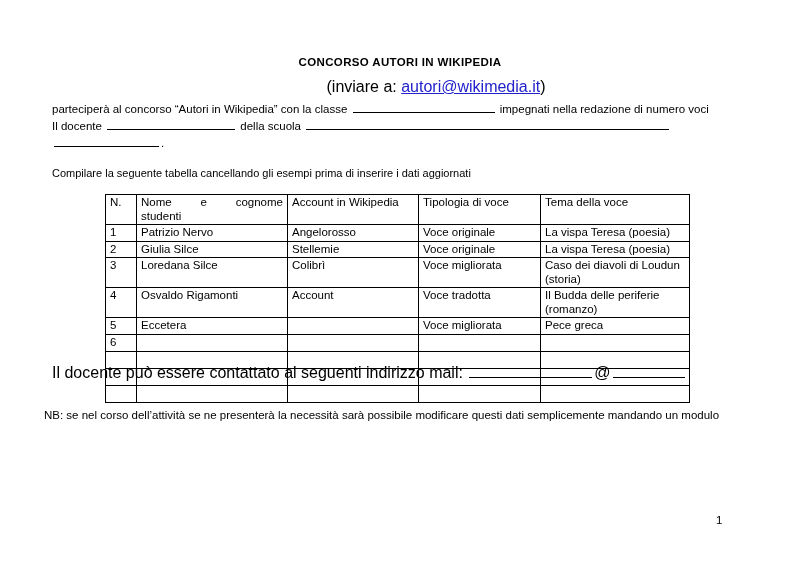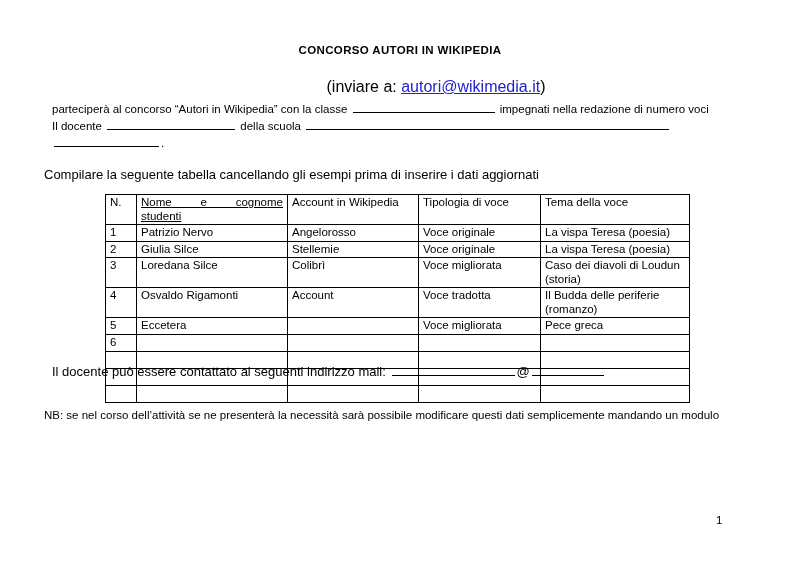--- a/index.html
+++ b/index.html
@@ -15,21 +15,21 @@
     color: #000000;
     overflow: hidden;
   }
   .page {
     position: absolute;
     inset: 0;
     background: #ffffff;
   }
   .doc-title {
     position: absolute;
-    top: 44px;
+    top: 56px;
     left: 0;
     width: 800px;
     text-align: center;
     font-size: 11.5px;
     font-weight: bold;
     letter-spacing: 0.35px;
   }
   .subtitle {
     position: absolute;
     top: 78px;
@@ -62,23 +62,23 @@
     height: 11px;
     margin: 0 2px;
   }
   .fill-a  { width: 128px; }
   .fill-b  { width: 363px; }
   .fill-c  { width: 142px; }
   .fill-d  { width: 105px; }
 
   .instruction {
     position: absolute;
-    left: 44px;
+    left: 52px;
     top: 167px;
-    font-size: 13px;
+    font-size: 11px;
   }
 
   table.form-table {
     position: absolute;
     left: 105px;
     top: 194px;
     width: 585px;
     border-collapse: collapse;
     font-size: 11.5px;
   }
@@ -86,42 +86,42 @@
   table.form-table th {
     border: 1px solid #000000;
     padding: 1px 4px;
     vertical-align: top;
     font-weight: normal;
     text-align: left;
     height: 13px;
     line-height: 13.5px;
   }
   .col-n     { width: 22px; }
-  .col-name  { width: 142px; text-decoration: underline; }
+  .col-name  { width: 142px; }
   .col-acct  { width: 122px; }
   .col-tipo  { width: 113px; }
   .col-tema  { width: auto; }
   th.col-name { text-align: justify; text-align-last: justify; }
   th.col-name span.just-line {
     display: block;
     text-align: justify;
     text-align-last: justify;
   }
   th.col-name span.last-line {
     display: block;
     text-align: left;
     text-align-last: left;
   }
   tr.blank-row td { height: 14px; }
 
   .mail-line {
     position: absolute;
     left: 52px;
     top: 364px;
-    font-size: 13px;
+    font-size: 16px;
   }
   .mail-line .fill-mail1 { width: 123px; }
   .mail-line .fill-mail2 { width: 72px; }
 
   .nb-block {
     position: absolute;
     left: 44px;
     top: 407px;
     width: 696px;
     font-size: 11.5px;

